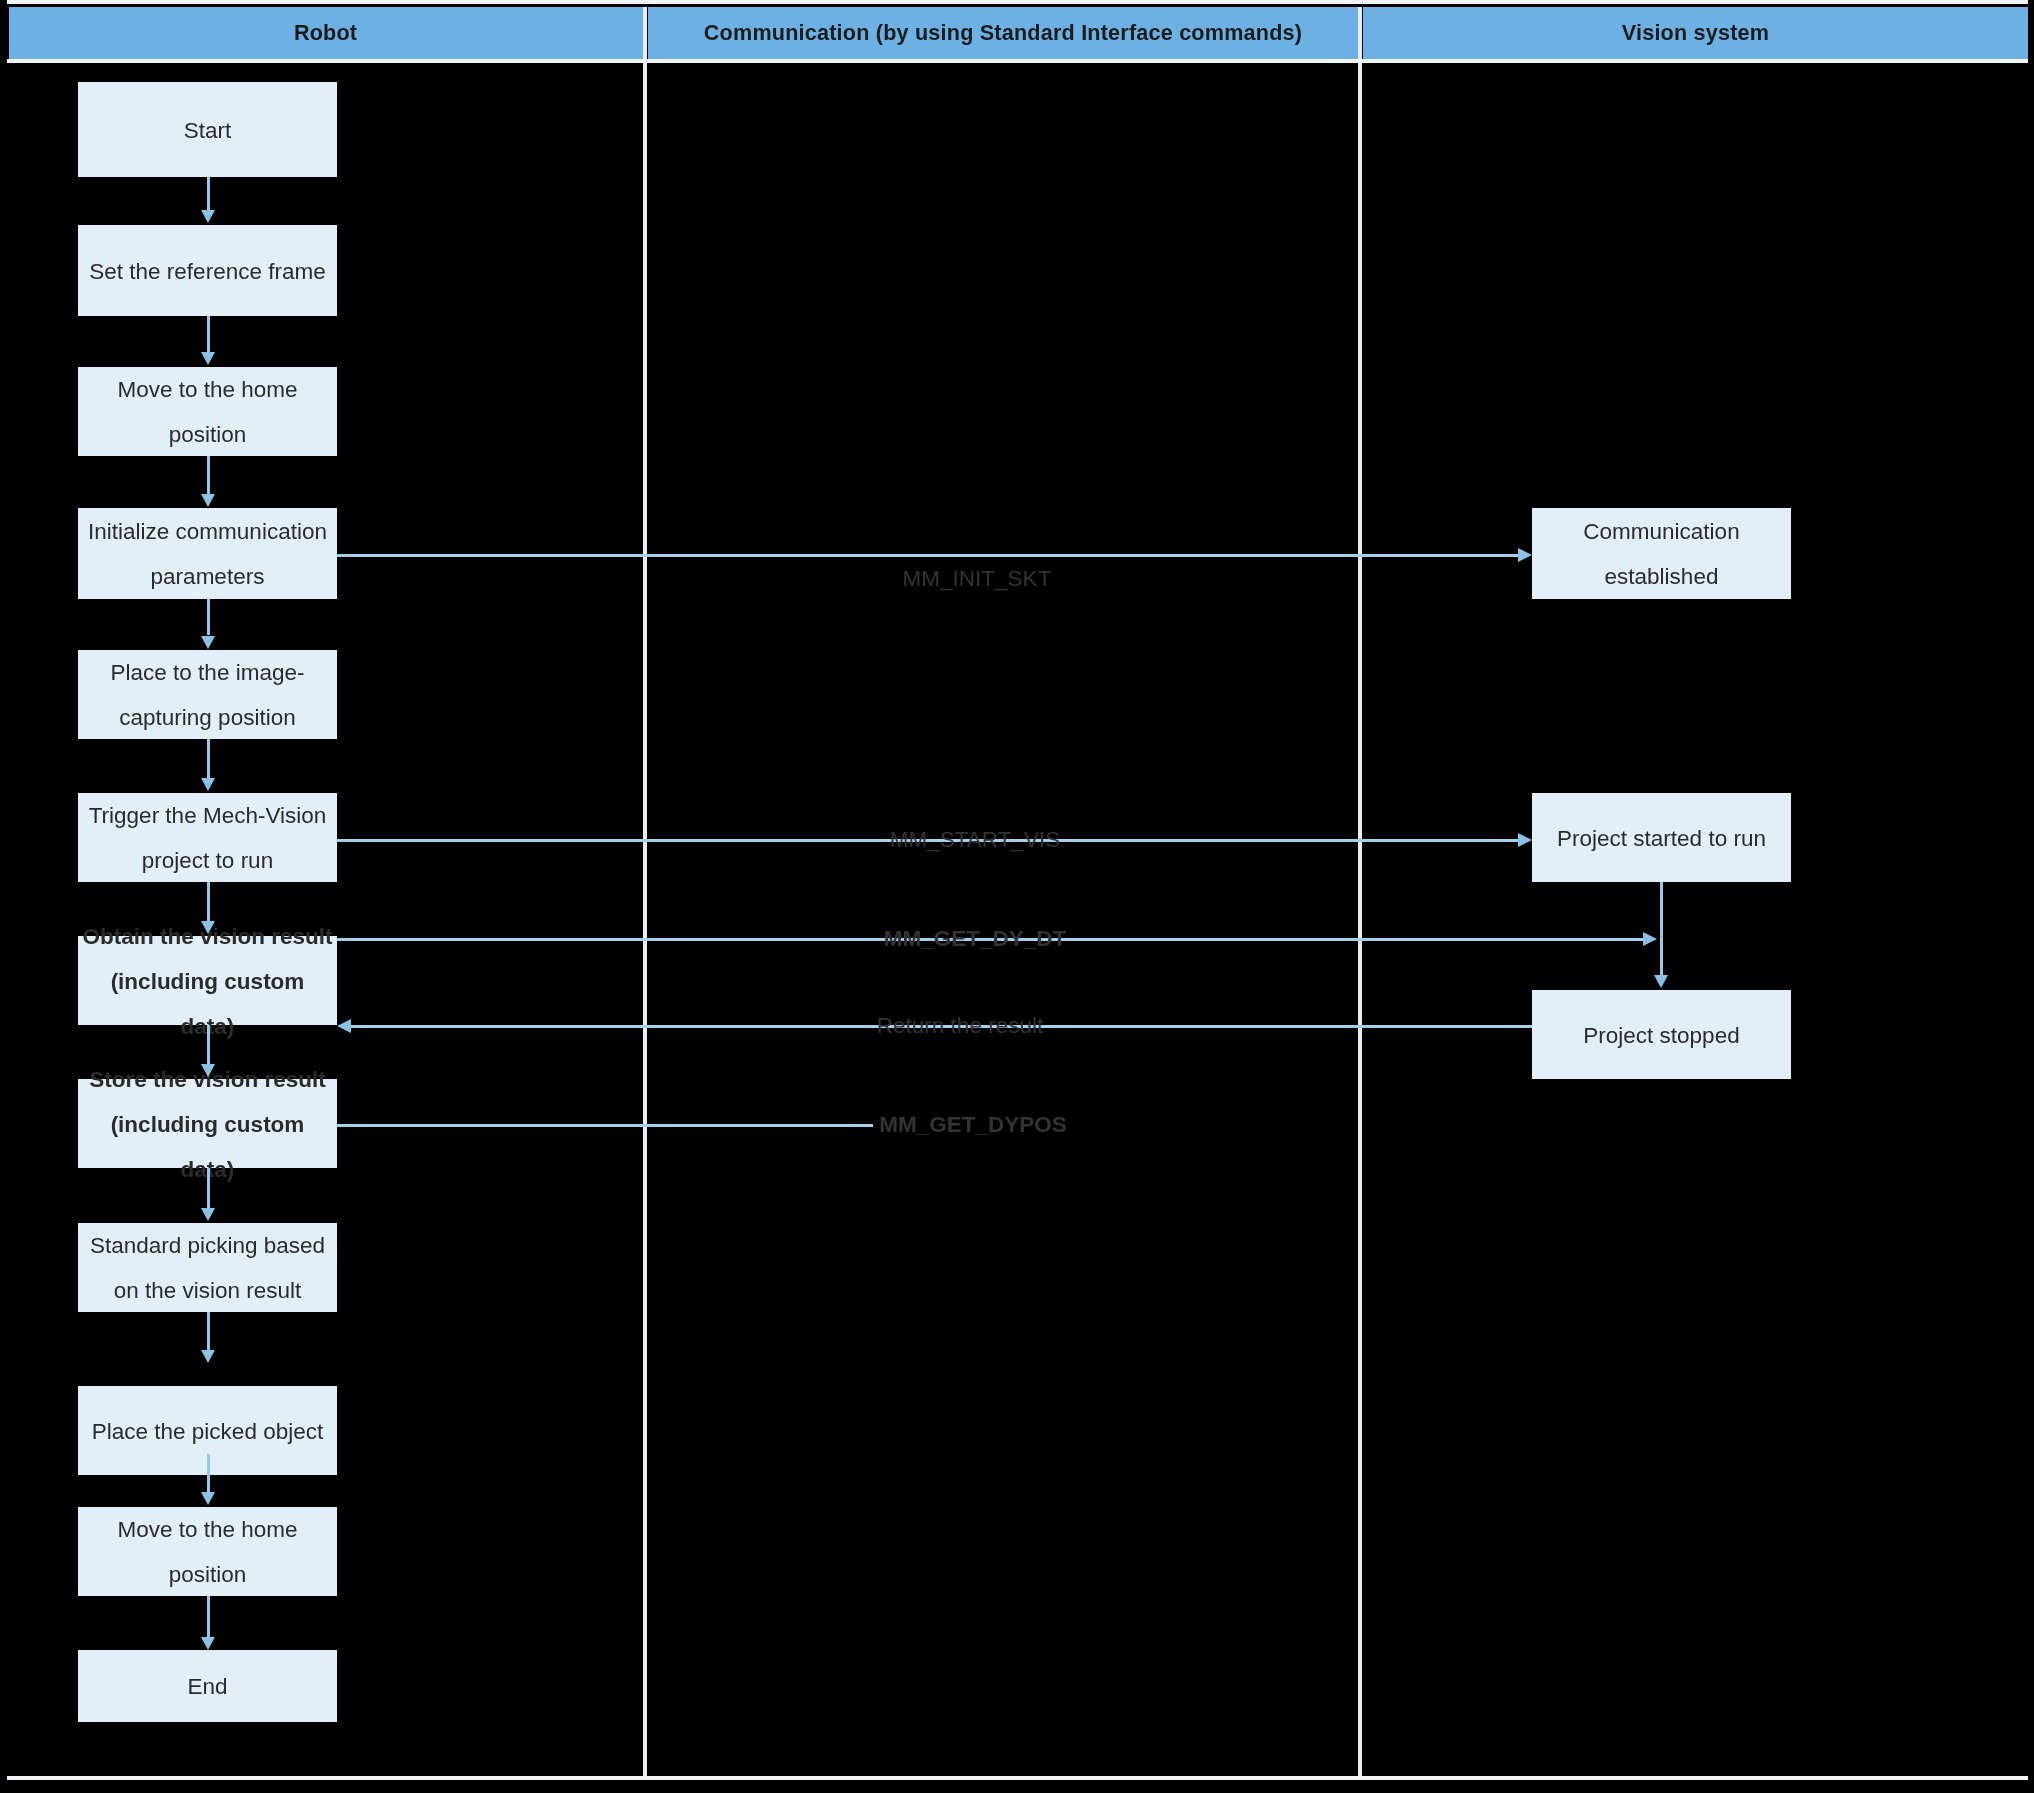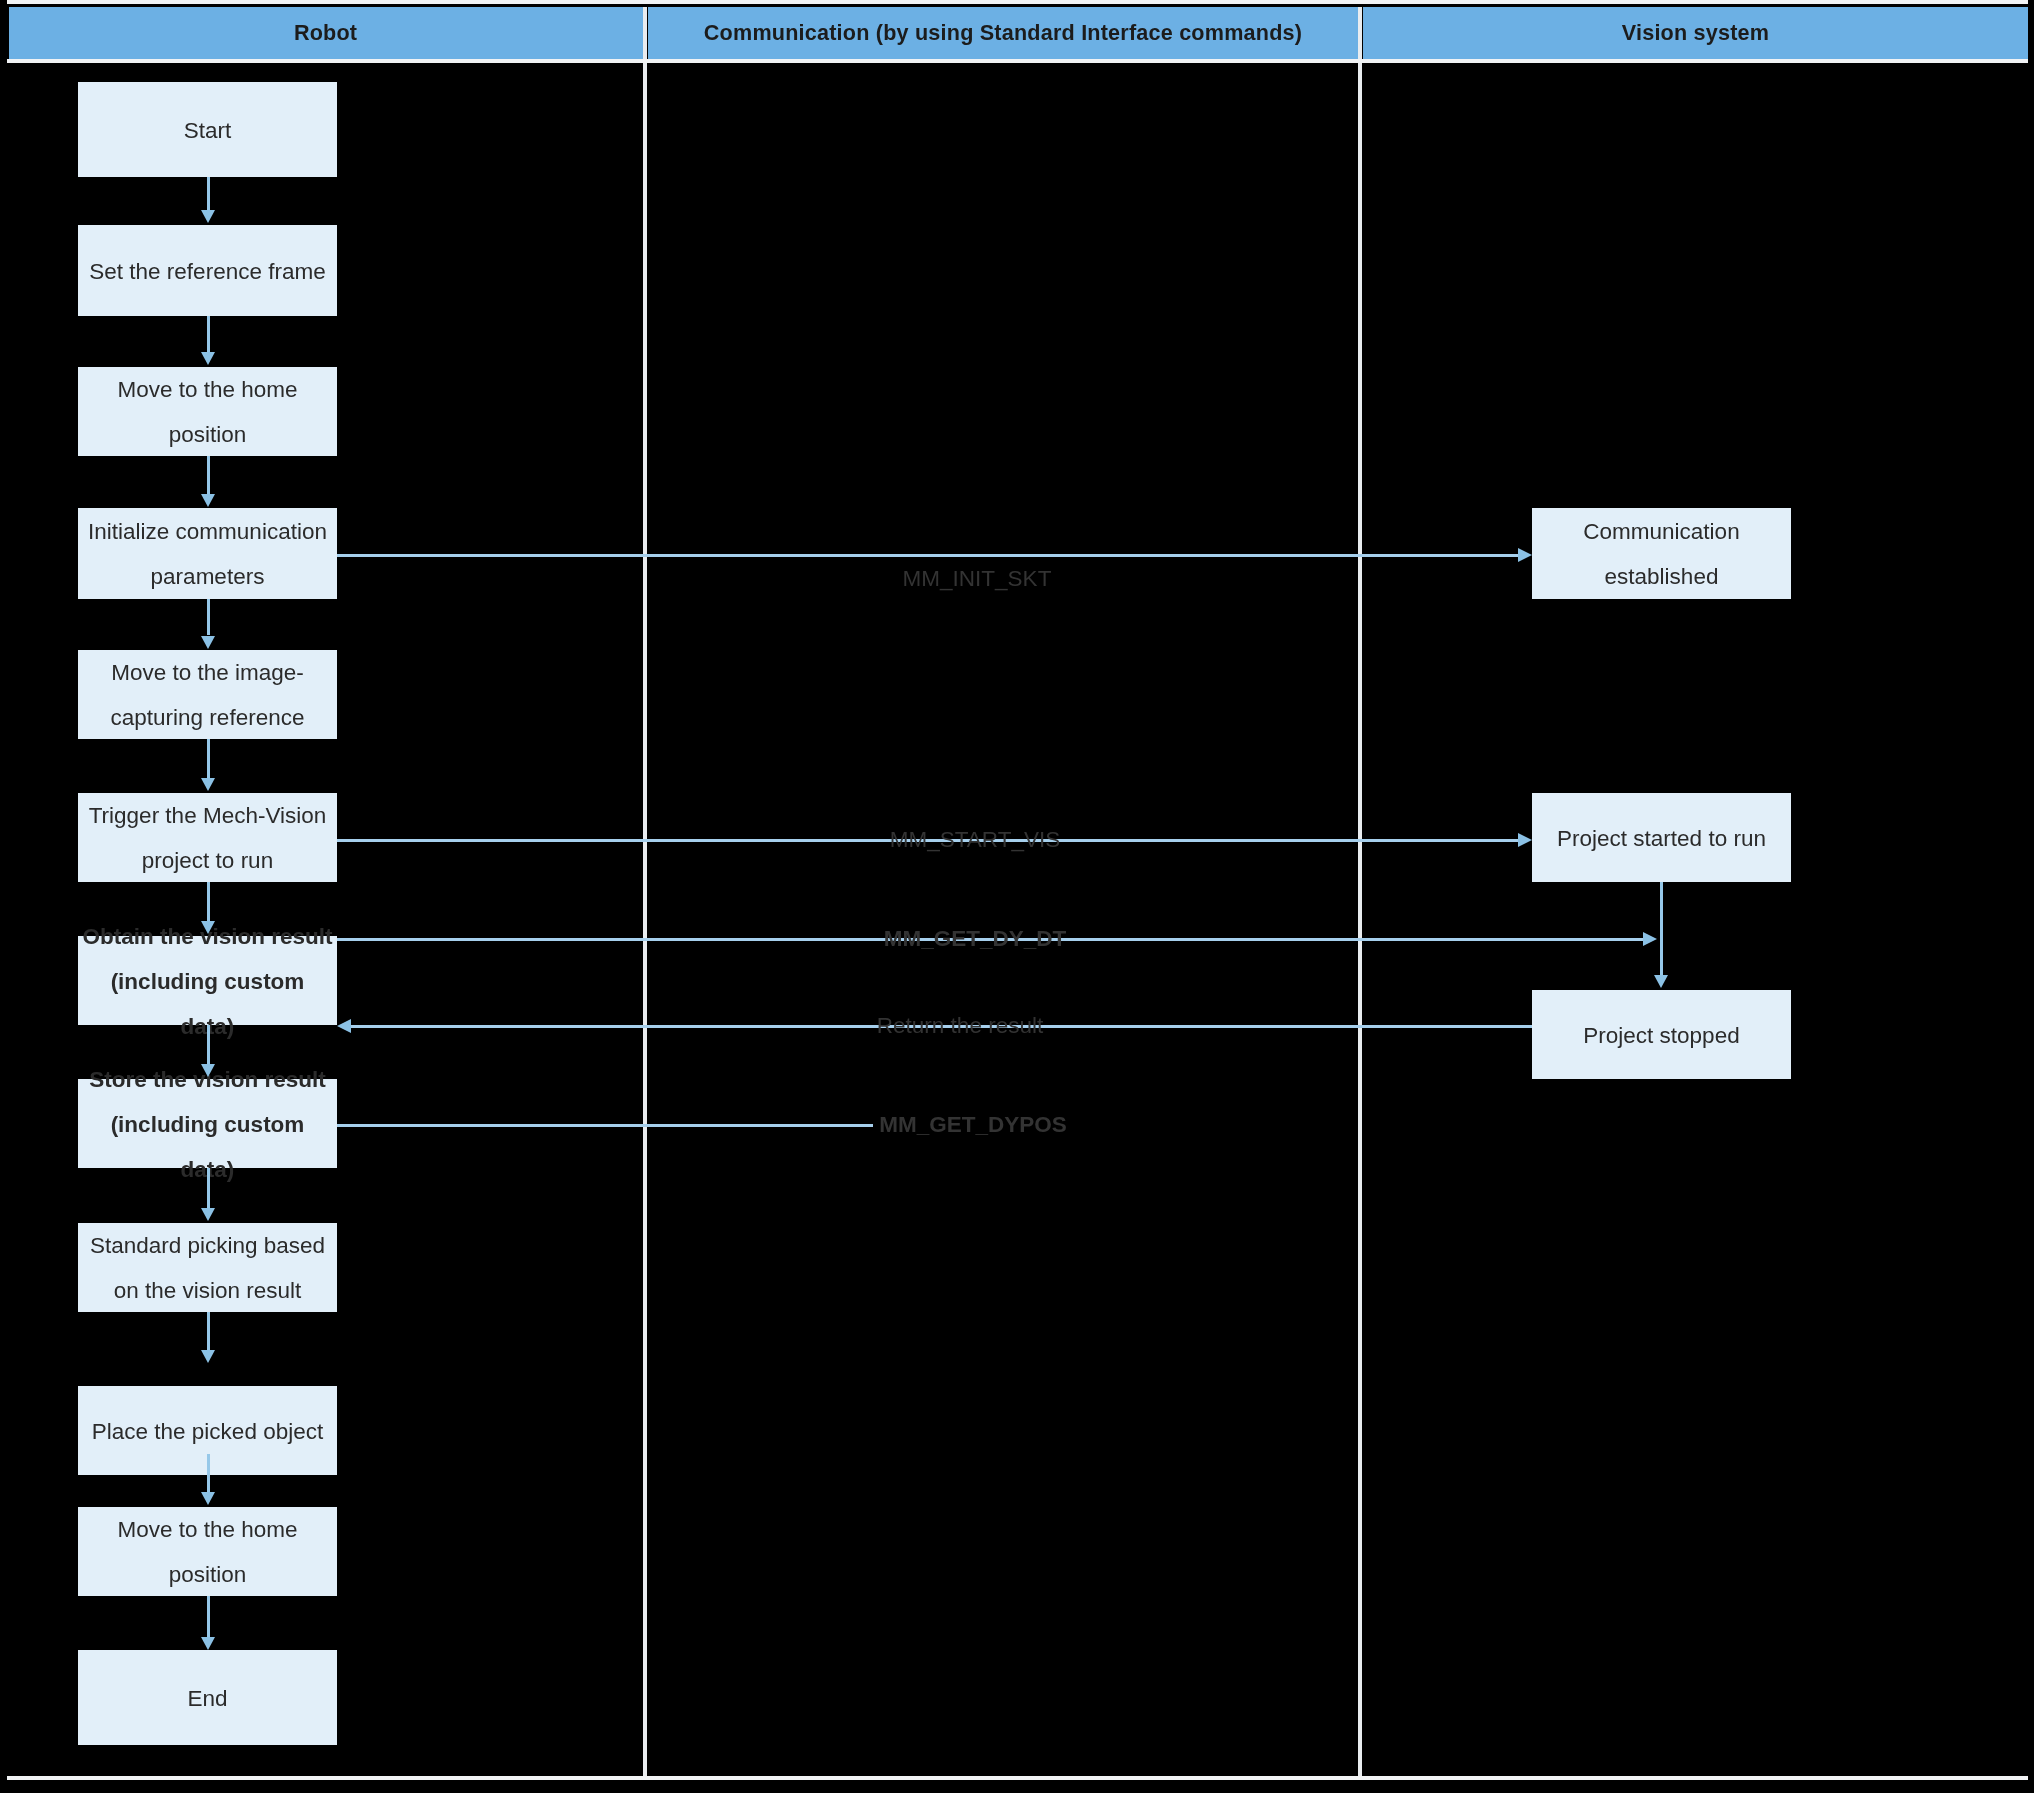--- a/index.html
+++ b/index.html
@@ -149,21 +149,21 @@
 
   <div class="node" style="left:78px;top:367px;width:259px;height:89px;">
     <span class="txt">Move to the home position</span>
   </div>
 
   <div class="node" style="left:78px;top:508px;width:259px;height:91px;">
     <span class="txt">Initialize communication parameters</span>
   </div>
 
   <div class="node" style="left:78px;top:650px;width:259px;height:89px;">
-    <span class="txt">Move to the image-capturing reference</span>
+    <span class="txt">Place to the image-capturing position</span>
   </div>
 
   <div class="node" style="left:78px;top:793px;width:259px;height:89px;">
     <span class="txt">Trigger the Mech-Vision project to run</span>
   </div>
 
   <div class="node bold" style="left:78px;top:936px;width:259px;height:89px;">
     <span class="txt">Obtain the vision result (including custom data)</span>
   </div>
 
@@ -176,21 +176,21 @@
   </div>
 
   <div class="node" style="left:78px;top:1365px;width:259px;height:89px;margin-top:21px;">
     <span class="txt">Place the picked object</span>
   </div>
 
   <div class="node" style="left:78px;top:1507px;width:259px;height:89px;">
     <span class="txt">Move to the home position</span>
   </div>
 
-  <div class="node" style="left:78px;top:1650px;width:259px;height:95px;">
+  <div class="node" style="left:78px;top:1650px;width:259px;height:72px;">
     <span class="txt">End</span>
   </div>
 
   <div class="node" style="left:1532px;top:508px;width:259px;height:91px;">
     <span class="txt">Communication established</span>
   </div>
 
   <div class="node" style="left:1532px;top:793px;width:259px;height:89px;padding-left:28px;">
     <span class="txt">Project started to run</span>
   </div>

